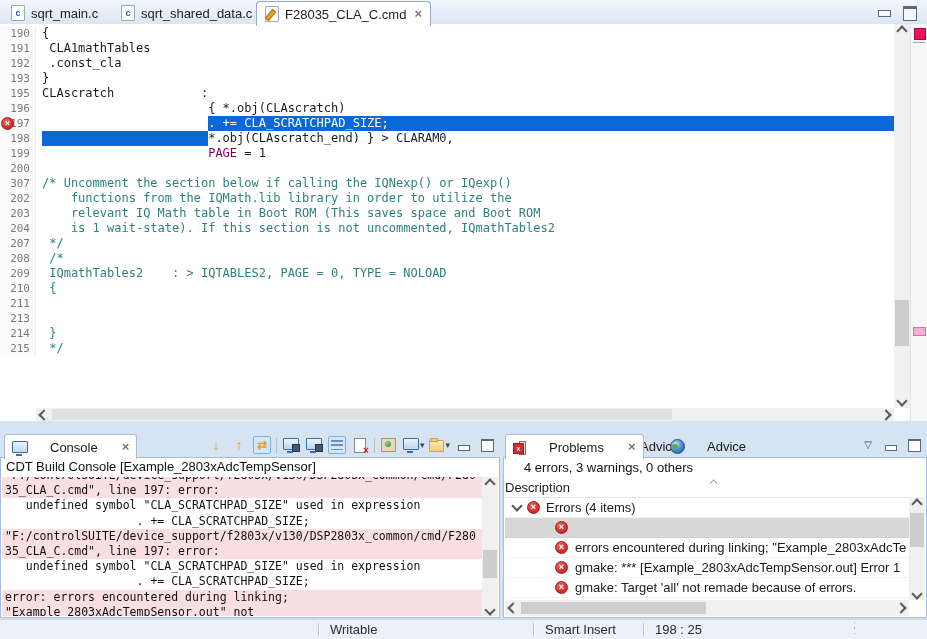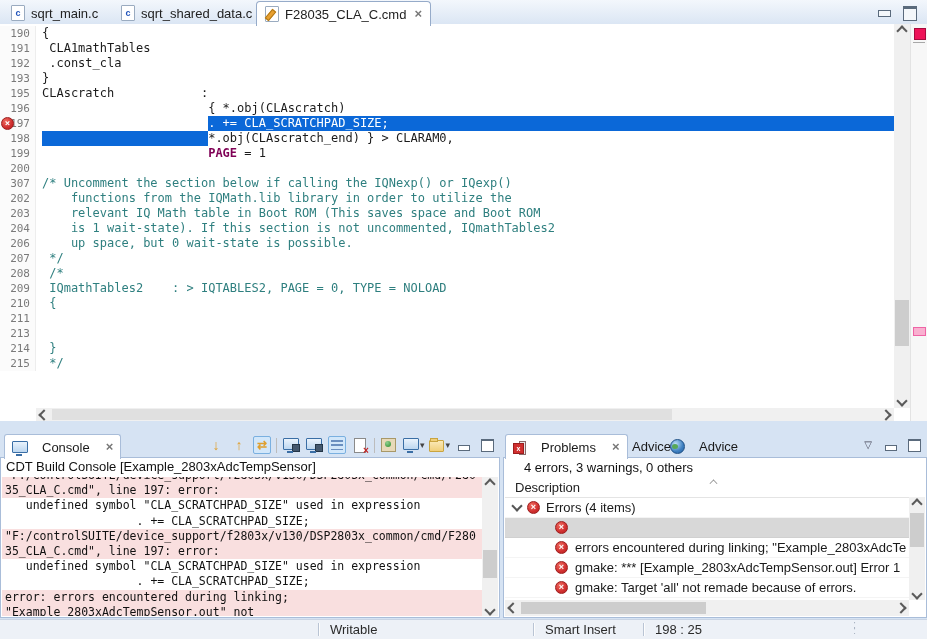--- a/index.html
+++ b/index.html
@@ -20,21 +20,21 @@
   .ico-max{width:12px;height:11px;border:1px solid #5a6a7c;border-top:3px solid #5a6a7c;background:#f4f7fa}
 
   
   .editor{position:absolute;left:0;top:24px;width:927px;height:397px;background:#fff;overflow:hidden}
   .ed-lines{position:absolute;left:0;top:2px;width:894px;overflow:hidden;height:393px}
   .ed-line{display:flex;height:15px;line-height:15px;font-family:"DejaVu Sans Mono",monospace;font-size:12px}
   .ed-num{position:relative;flex:0 0 36px;background:#fbfbfb;border-right:1px solid #ededed;color:#7a7a7a;font-size:11px;text-align:right;padding-right:5px;box-sizing:border-box}
   .ed-code{flex:1;display:flex;white-space:pre;padding-left:6px;color:#1b1b1b}
   .sg-c{white-space:pre}
   .sg-m{white-space:pre;color:#2e7f7f}
-  .sg-k{white-space:pre;color:#7f0055;font-weight:bold}
+  .sg-k{white-space:pre;color:#7f0055;font-weight:normal}
   .sg-s{white-space:pre;background:#0b68d8;color:#fff}
   .sg-f{flex:1}
   .gutter-err{position:absolute;left:1px;top:1px}
   .err-ico{display:inline-flex;width:13px;height:13px;border-radius:50%;background:radial-gradient(circle at 35% 30%,#ef6a5e,#d02f2f 60%,#b42020);border:1px solid #9c1d1d;box-sizing:border-box;color:#fff;font-size:9px;font-weight:bold;align-items:center;justify-content:center;line-height:11px;flex:0 0 13px}
 
   
   .ed-vscroll{position:absolute;top:0;right:17px;width:16px;height:384px;background:#f0f0f0;z-index:5}
   .ed-overview{position:absolute;top:0;right:0;width:17px;height:397px;background:#f7f7f7;border-left:1px solid #e3e3e3;box-sizing:border-box;z-index:5}
   .ov-err{position:absolute;left:3px;top:4px;width:10px;height:10px;background:#ee1358;border:1px solid #a50b3c}
   .ov-line{position:absolute;left:2px;right:2px;top:18px;height:1px;background:#a8a8a8}
@@ -47,21 +47,21 @@
   .chev.right{transform:rotate(-135deg)}
   .sbtn{position:absolute;width:16px;height:13px;display:flex;align-items:center;justify-content:center}
   .ed-vscroll .sbtn{width:16px;height:14px}
   .thumb{position:absolute;background:#cdcdcd}
 
   
   .panel{position:absolute;top:432px;height:186px}
   .console-panel{left:0;width:500px}
   .problems-panel{left:503px;width:424px}
   .ptabs{position:absolute;left:0;top:0;right:0;height:26px}
-  .ptab{position:absolute;top:2px;height:24px;display:flex;align-items:center;gap:14px;padding:0 7px;white-space:nowrap}
+  .ptab{position:absolute;top:2px;height:24px;display:flex;align-items:center;gap:22px;padding:0 7px;white-space:nowrap}
   .ptab.active{background:#fff;border:1px solid #a9bdd9;border-bottom:none;border-radius:3px 3px 0 0;z-index:3}
   .pbody{position:absolute;left:0;top:25px;right:0;bottom:0;background:#fff;border:1px solid #a9bdd9;box-sizing:border-box}
 
   
   .con-title{height:18px;line-height:18px;padding-left:5px;font-size:13px;color:#111;background:#fff}
   .console-out{position:absolute;left:1px;top:19px;right:17px;bottom:1px;overflow:hidden;background:#fff}
   .con-line{height:15.2px;line-height:15.2px;font-family:"DejaVu Sans Mono",monospace;font-size:11.5px;white-space:pre;padding-left:3px;color:#111}
   .con-line.hl{background:#f9dfdf}
   .console-out .con-line:first-child{margin-top:-9px}
   .con-vscroll{position:absolute;top:19px;right:1px;width:16px;bottom:1px;background:#f0f0f0}
@@ -83,21 +83,21 @@
   .foldico{position:relative;width:13px;height:10px;background:linear-gradient(#fbe9b8,#f0cf7a);border:1px solid #c9a43f;border-radius:1px;margin-top:2px}
   .foldico::before{content:'';position:absolute;left:0;top:-3px;width:6px;height:2px;background:#f0cf7a;border:1px solid #c9a43f}
   .caret{font-size:9px;color:#444;margin-left:1px}
   .pmin{width:10px;height:4px;border:1px solid #5a6a7c;background:#fff;margin-top:5px}
   .pmax{width:11px;height:10px;border:1px solid #5a6a7c;border-top:2px solid #5a6a7c;background:#fff}
   .viewmenu{font-size:10px;color:#445;line-height:10px}
 
   
   .prob-summary{height:19px;line-height:19px;padding-left:20px;font-size:13px;color:#111}
   .tree{position:absolute;left:1px;right:1px;top:21px;bottom:1px;background:#fff;overflow:hidden}
-  .tree-head{position:relative;height:18px;border-bottom:1px solid #e4e4e4;font-size:13px;color:#222;padding-left:10px;line-height:18px;background:#fff}
+  .tree-head{position:relative;height:18px;border-bottom:1px solid #e4e4e4;font-size:13px;color:#222;line-height:18px;background:#fff}
   .sortind{position:absolute;left:205px;top:1px;width:6px;height:6px;border-left:1.5px solid #888;border-bottom:1.5px solid #888;transform:rotate(135deg) scale(.8)}
   .prob-group{display:flex;align-items:center;height:19px;gap:6px;padding-left:8px;font-size:13px;border-bottom:1px solid #f4f4f4}
   .twisty{width:6px;height:6px;border-left:2px solid #555;border-bottom:2px solid #555;transform:rotate(-45deg);margin-top:-3px}
   .prob-row{display:flex;align-items:center;height:19px;gap:7px;padding-left:50px;font-size:13px;white-space:nowrap;border-bottom:1px solid #f4f4f4;overflow:hidden}
   .prob-row.sel{background:#d8d8d8;border-bottom:1px solid #d0d0d0}
   .prob-text{overflow:hidden;white-space:nowrap}
   .tree-vscroll{position:absolute;right:0;top:18px;bottom:16px;width:16px;background:#f0f0f0}
   .tree-hscroll{position:absolute;left:0;right:16px;bottom:0;height:16px;background:#f0f0f0}
 
   
@@ -190,24 +190,20 @@
           <span class="ed-num">202</span>
           <span class="ed-code"><span class="sg-m">    functions from the IQMath.lib library in order to utilize the</span></span>
         </div>
         <div class="ed-line">
           <span class="ed-num">203</span>
           <span class="ed-code"><span class="sg-m">    relevant IQ Math table in Boot ROM (This saves space and Boot ROM</span></span>
         </div>
         <div class="ed-line">
           <span class="ed-num">204</span>
           <span class="ed-code"><span class="sg-m">    is 1 wait-state). If this section is not uncommented, IQmathTables2</span></span>
-        </div>
-        <div class="ed-line">
-          <span class="ed-num">206</span>
-          <span class="ed-code"><span class="sg-m">    up space, but 0 wait-state is possible.</span></span>
         </div>
         <div class="ed-line">
           <span class="ed-num">207</span>
           <span class="ed-code"><span class="sg-m"> */</span></span>
         </div>
         <div class="ed-line">
           <span class="ed-num">208</span>
           <span class="ed-code"><span class="sg-m"> /*</span></span>
         </div>
         <div class="ed-line">

